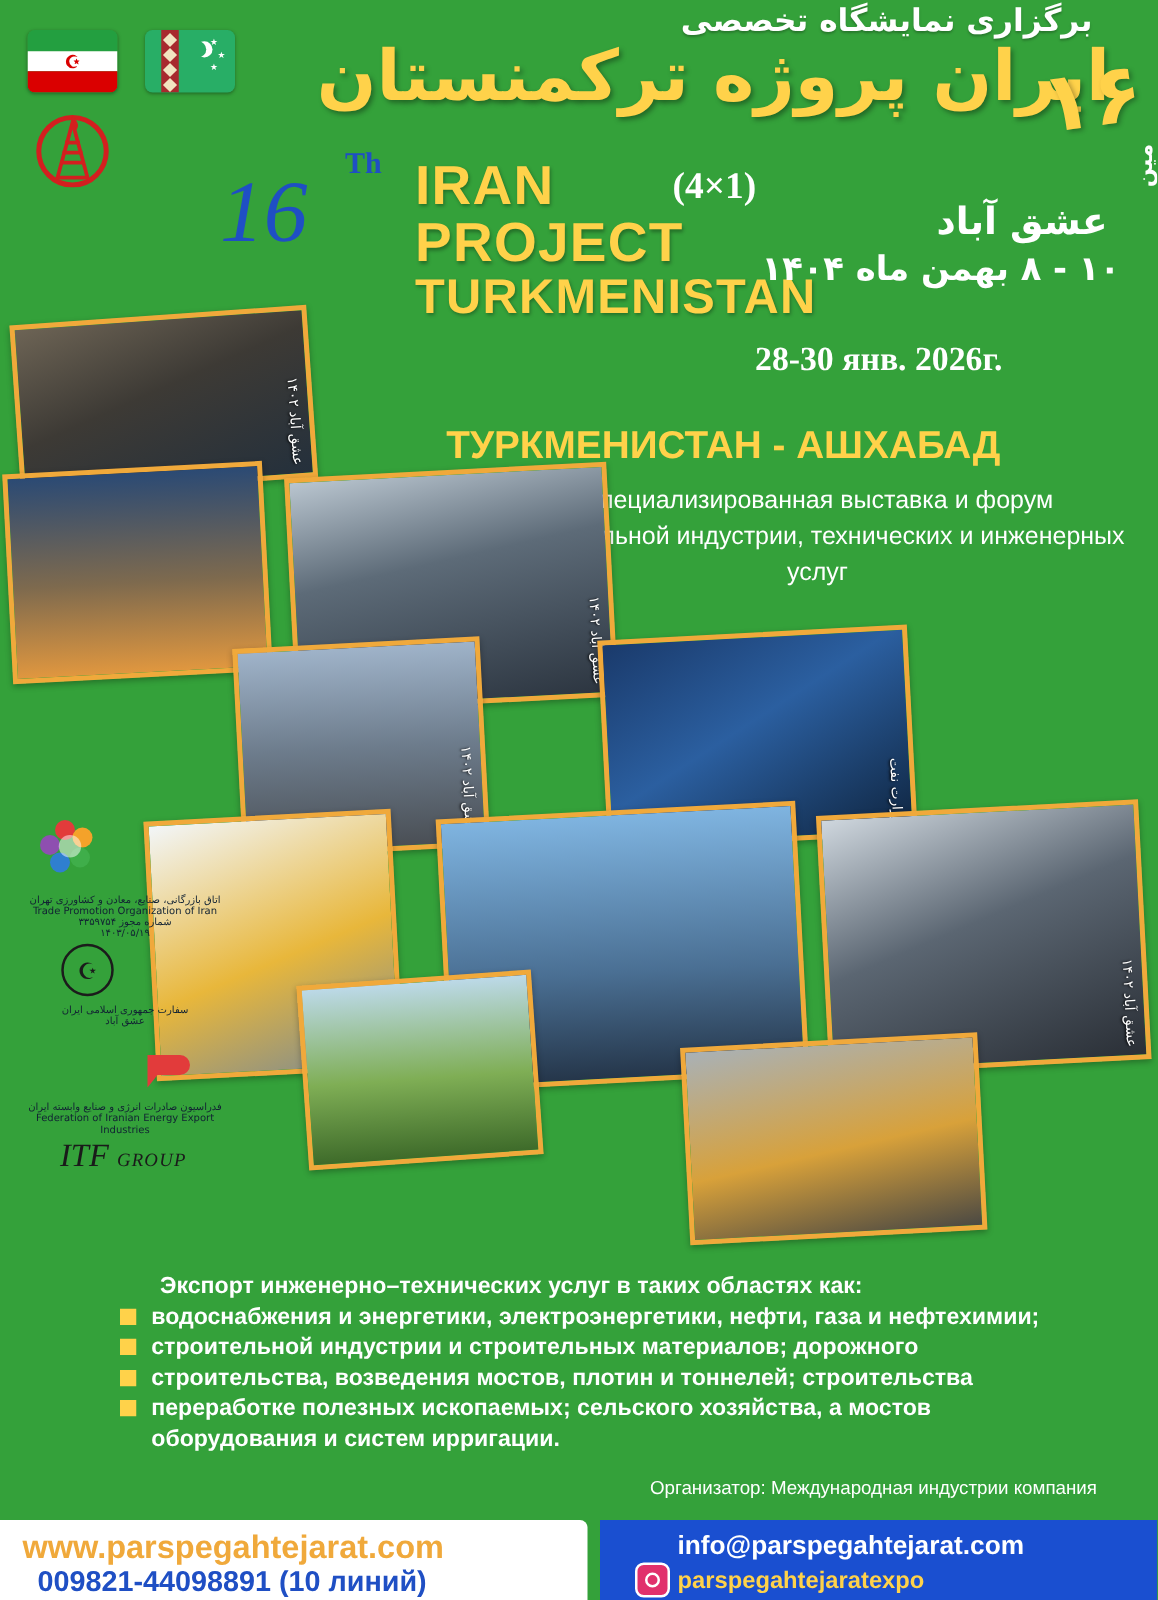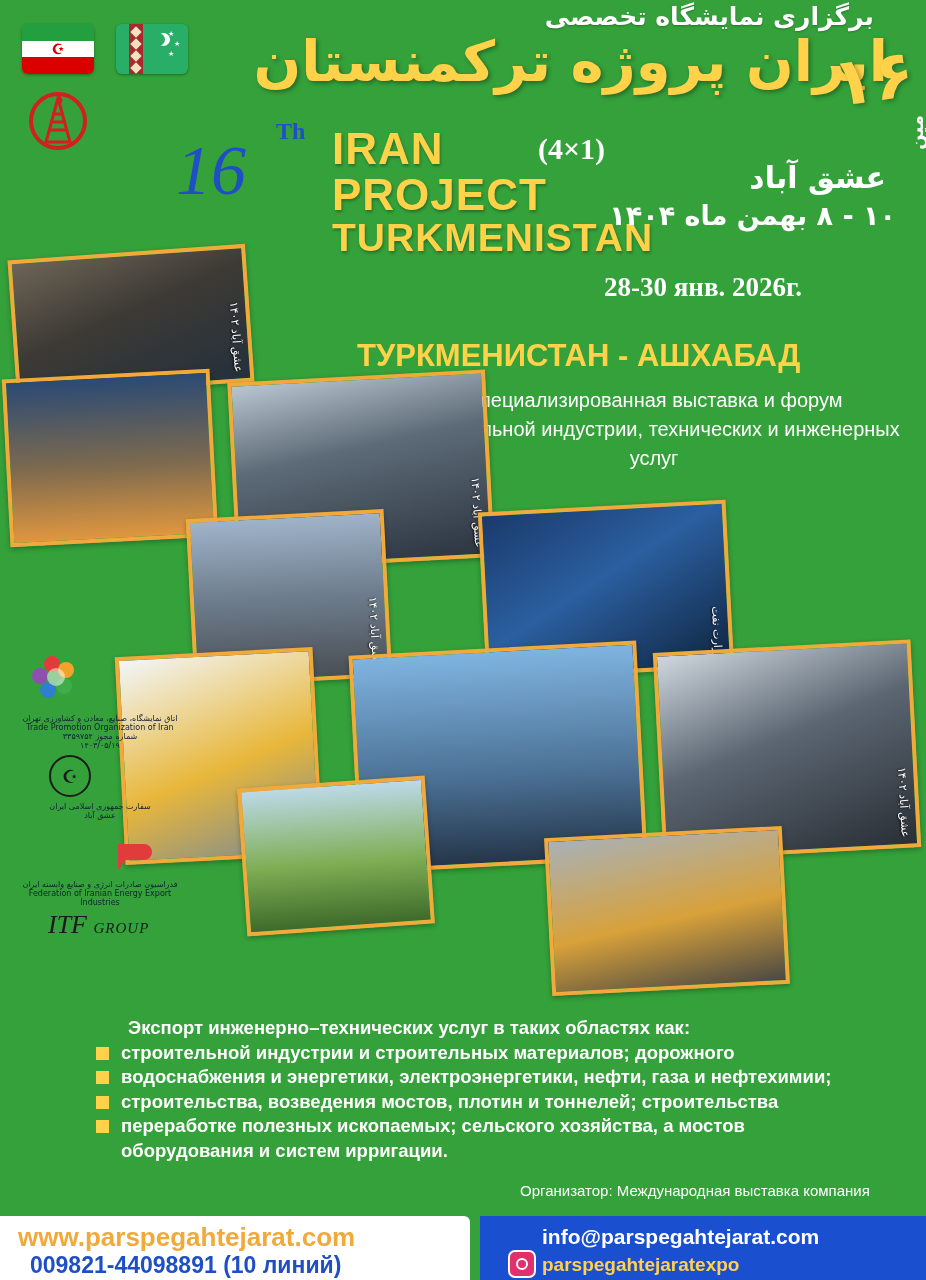--- a/index.html
+++ b/index.html
@@ -239,21 +239,21 @@
       <svg width="120" height="62" viewBox="0 0 120 62" xmlns="http://www.w3.org/2000/svg">
         <g transform="translate(24,4)">
           <circle cx="18" cy="12" r="8" fill="#e23b3b"></circle>
             <circle cx="32" cy="18" r="8" fill="#f4a22a"></circle>
           <circle cx="30" cy="34" r="8" fill="#3fae4a"></circle>
             <circle cx="14" cy="38" r="8" fill="#2f7fd0"></circle>
           <circle cx="6" cy="24" r="8" fill="#8e4fb0"></circle>
             <circle cx="22" cy="25" r="9" fill="#ffffff" opacity=".5"></circle>
         </g>
       </svg>
-      <div class="cap">اتاق نمایشگاه، صنایع، معادن و کشاورزی تهران</div>
+      <div class="cap">اتاق بازرگانی، صنایع، معادن و کشاورزی تهران</div>
       <div class="cap">Trade Promotion Organization of Iran</div>
       <div class="cap">شماره مجوز ۳۳۵۹۷۵۴</div>
       <div class="cap">۱۴۰۳/۰۵/۱۹</div>
     </div>
 
     <div class="logo" style="height:72px;">
       <svg width="120" height="44" viewBox="0 0 120 44" xmlns="http://www.w3.org/2000/svg">
         <circle cx="60" cy="22" r="20" fill="none" stroke="#1b1b1b" stroke-width="2"></circle>
         <text x="60" y="29" font-size="18" text-anchor="middle" fill="#1b1b1b">☪</text>
       </svg>
@@ -275,42 +275,42 @@
         <span style="font-size:15px;letter-spacing:1px;">GROUP</span>
       </div>
     </div>
 
   </div>
 
   <div class="bullets">
     <div class="lead">Экспорт инженерно–технических услуг в таких областях как:</div>
     <div class="brow">
       <div class="bsq"></div>
+      <div class="btext">водоснабжения и энергетики, электроэнергетики, нефти, газа и нефтехимии;</div>
+    </div>
+    <div class="brow">
+      <div class="bsq"></div>
       <div class="btext">строительной индустрии и строительных материалов; дорожного</div>
-    </div>
-    <div class="brow">
-      <div class="bsq"></div>
-      <div class="btext">водоснабжения и энергетики, электроэнергетики, нефти, газа и нефтехимии;</div>
     </div>
     <div class="brow">
       <div class="bsq"></div>
       <div class="btext">строительства, возведения мостов, плотин и тоннелей; строительства</div>
     </div>
     <div class="brow">
       <div class="bsq"></div>
       <div class="btext">переработке полезных ископаемых; сельского хозяйства, а мостов</div>
     </div>
     <div class="brow">
       <div class="bsq" style="visibility:hidden;"></div>
       <div class="btext">оборудования и систем ирригации.</div>
     </div>
   </div>
 
   <div class="org">
-    <div>Организатор: Международная выставка компания</div>
+    <div>Организатор: Международная индустрии компания</div>
   </div>
 
   <div class="footer-white"></div>
   <div class="site">www.parspegahtejarat.com</div>
   <div class="phone">009821-44098891 (10 линий)</div>
 
   <div class="footer-blue"></div>
   <div class="insta-icon"></div>
   <div class="email">info@parspegahtejarat.com</div>
   <div class="insta">parspegahtejaratexpo</div>

